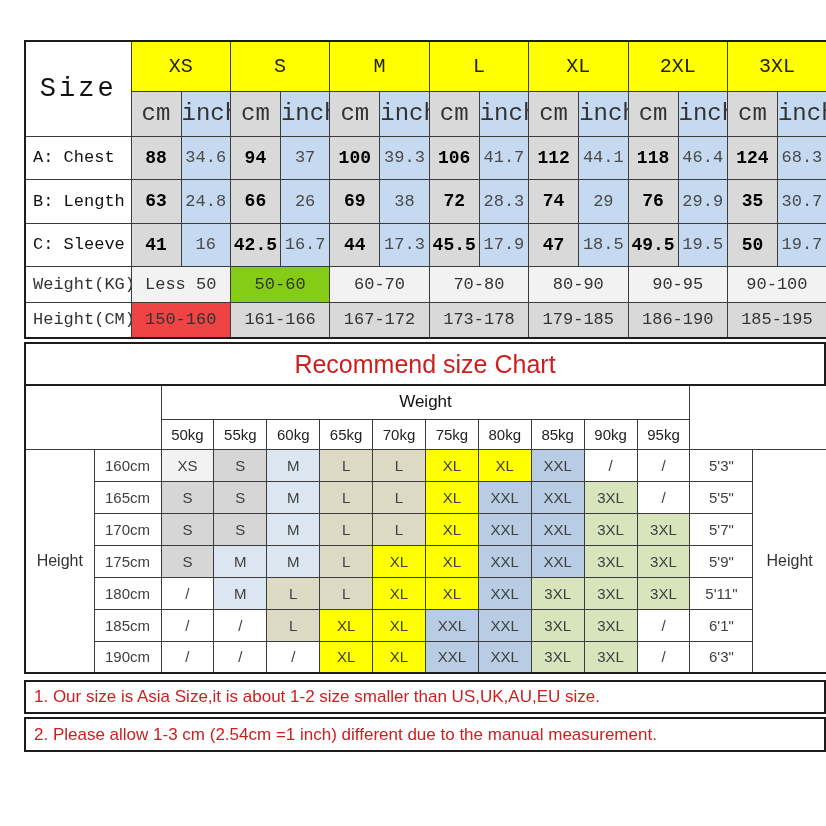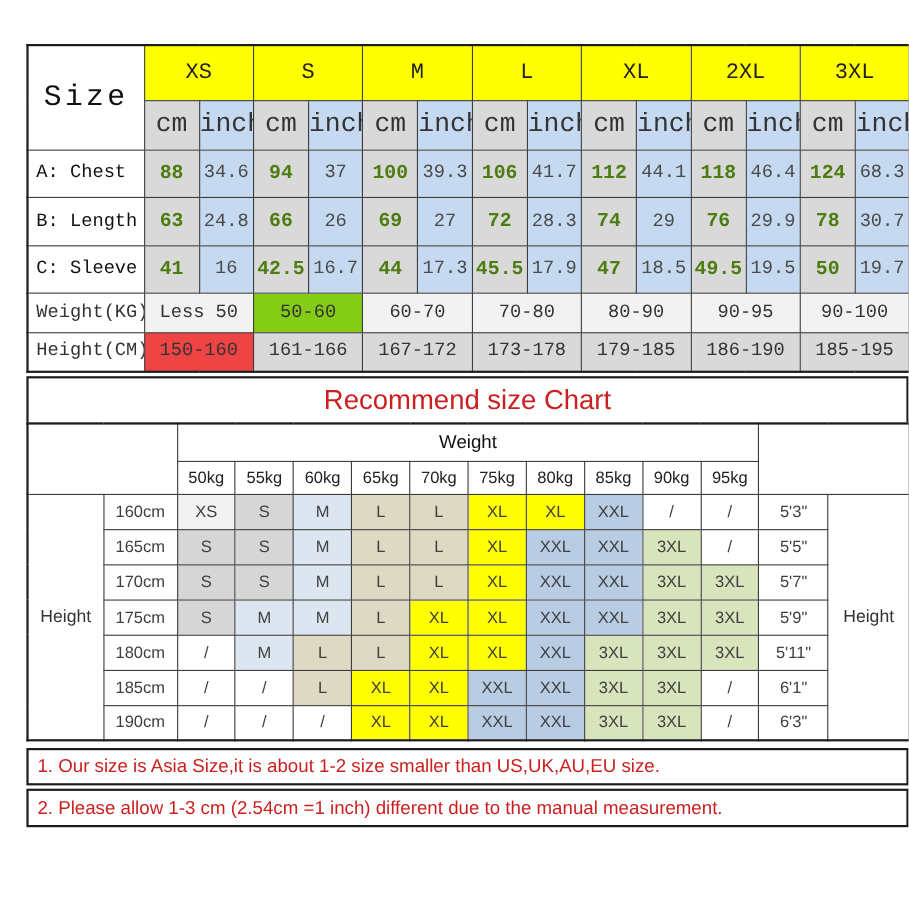--- a/index.html
+++ b/index.html
@@ -23,21 +23,21 @@
     font-weight:normal; overflow:hidden; white-space:nowrap;
   }
   #size-table .corner      { font-size:27px; letter-spacing:3px; background:#fff; color:#111; }
   #size-table .size-head   { background:var(--header-yellow); height:50px; font-size:20px; color:#222; }
   #size-table .unit        { height:45px; font-size:24px; color:#333; }
   #size-table .cm-bg       { background:var(--cm-gray); }
   #size-table .inch-bg     { background:var(--inch-blue); }
   #size-table .rlabel      { text-align:left; padding-left:7px; font-size:17px; background:#fff; color:#111; }
   #size-table .mrow td     { height:43px; }
   #size-table .mrow-tall td{ height:44px; }
-  #size-table .val-cm      { font-weight:bold; font-size:18px; color:#4d7c0f; }
+  #size-table .val-cm      { font-weight:bold; font-size:18px; color:#000000; }
   #size-table .val-inch    { font-size:17px; color:#4a4a4a; }
   #size-table .range-row td{ height:36px; font-size:17px; color:#333; }
 
   
   #rec-section { position:absolute; left:12px; top:342px; width:802px; }
   #rec-title {
     height:44px; border:2px solid var(--border-dark); background:#fff;
     color:var(--accent-red); font-size:25px; text-align:center; line-height:40px;
   }
   #rec-table { width:802px; border:2px solid var(--border-dark); margin-top:-2px; background:#fff; }
@@ -131,28 +131,28 @@
           <td class="val-cm cm-bg">124</td>
           <td class="val-inch inch-bg">68.3</td>
         </tr>
         <tr class="mrow-tall">
           <td class="rlabel">B: Length</td>
           <td class="val-cm cm-bg">63</td>
           <td class="val-inch inch-bg">24.8</td>
           <td class="val-cm cm-bg">66</td>
           <td class="val-inch inch-bg">26</td>
           <td class="val-cm cm-bg">69</td>
-          <td class="val-inch inch-bg">27</td>
+          <td class="val-inch inch-bg">38</td>
           <td class="val-cm cm-bg">72</td>
           <td class="val-inch inch-bg">28.3</td>
           <td class="val-cm cm-bg">74</td>
           <td class="val-inch inch-bg">29</td>
           <td class="val-cm cm-bg">76</td>
           <td class="val-inch inch-bg">29.9</td>
-          <td class="val-cm cm-bg">78</td>
+          <td class="val-cm cm-bg">35</td>
           <td class="val-inch inch-bg">30.7</td>
         </tr>
         <tr class="mrow">
           <td class="rlabel">C: Sleeve</td>
           <td class="val-cm cm-bg">41</td>
           <td class="val-inch inch-bg">16</td>
           <td class="val-cm cm-bg">42.5</td>
           <td class="val-inch inch-bg">16.7</td>
           <td class="val-cm cm-bg">44</td>
           <td class="val-inch inch-bg">17.3</td>

